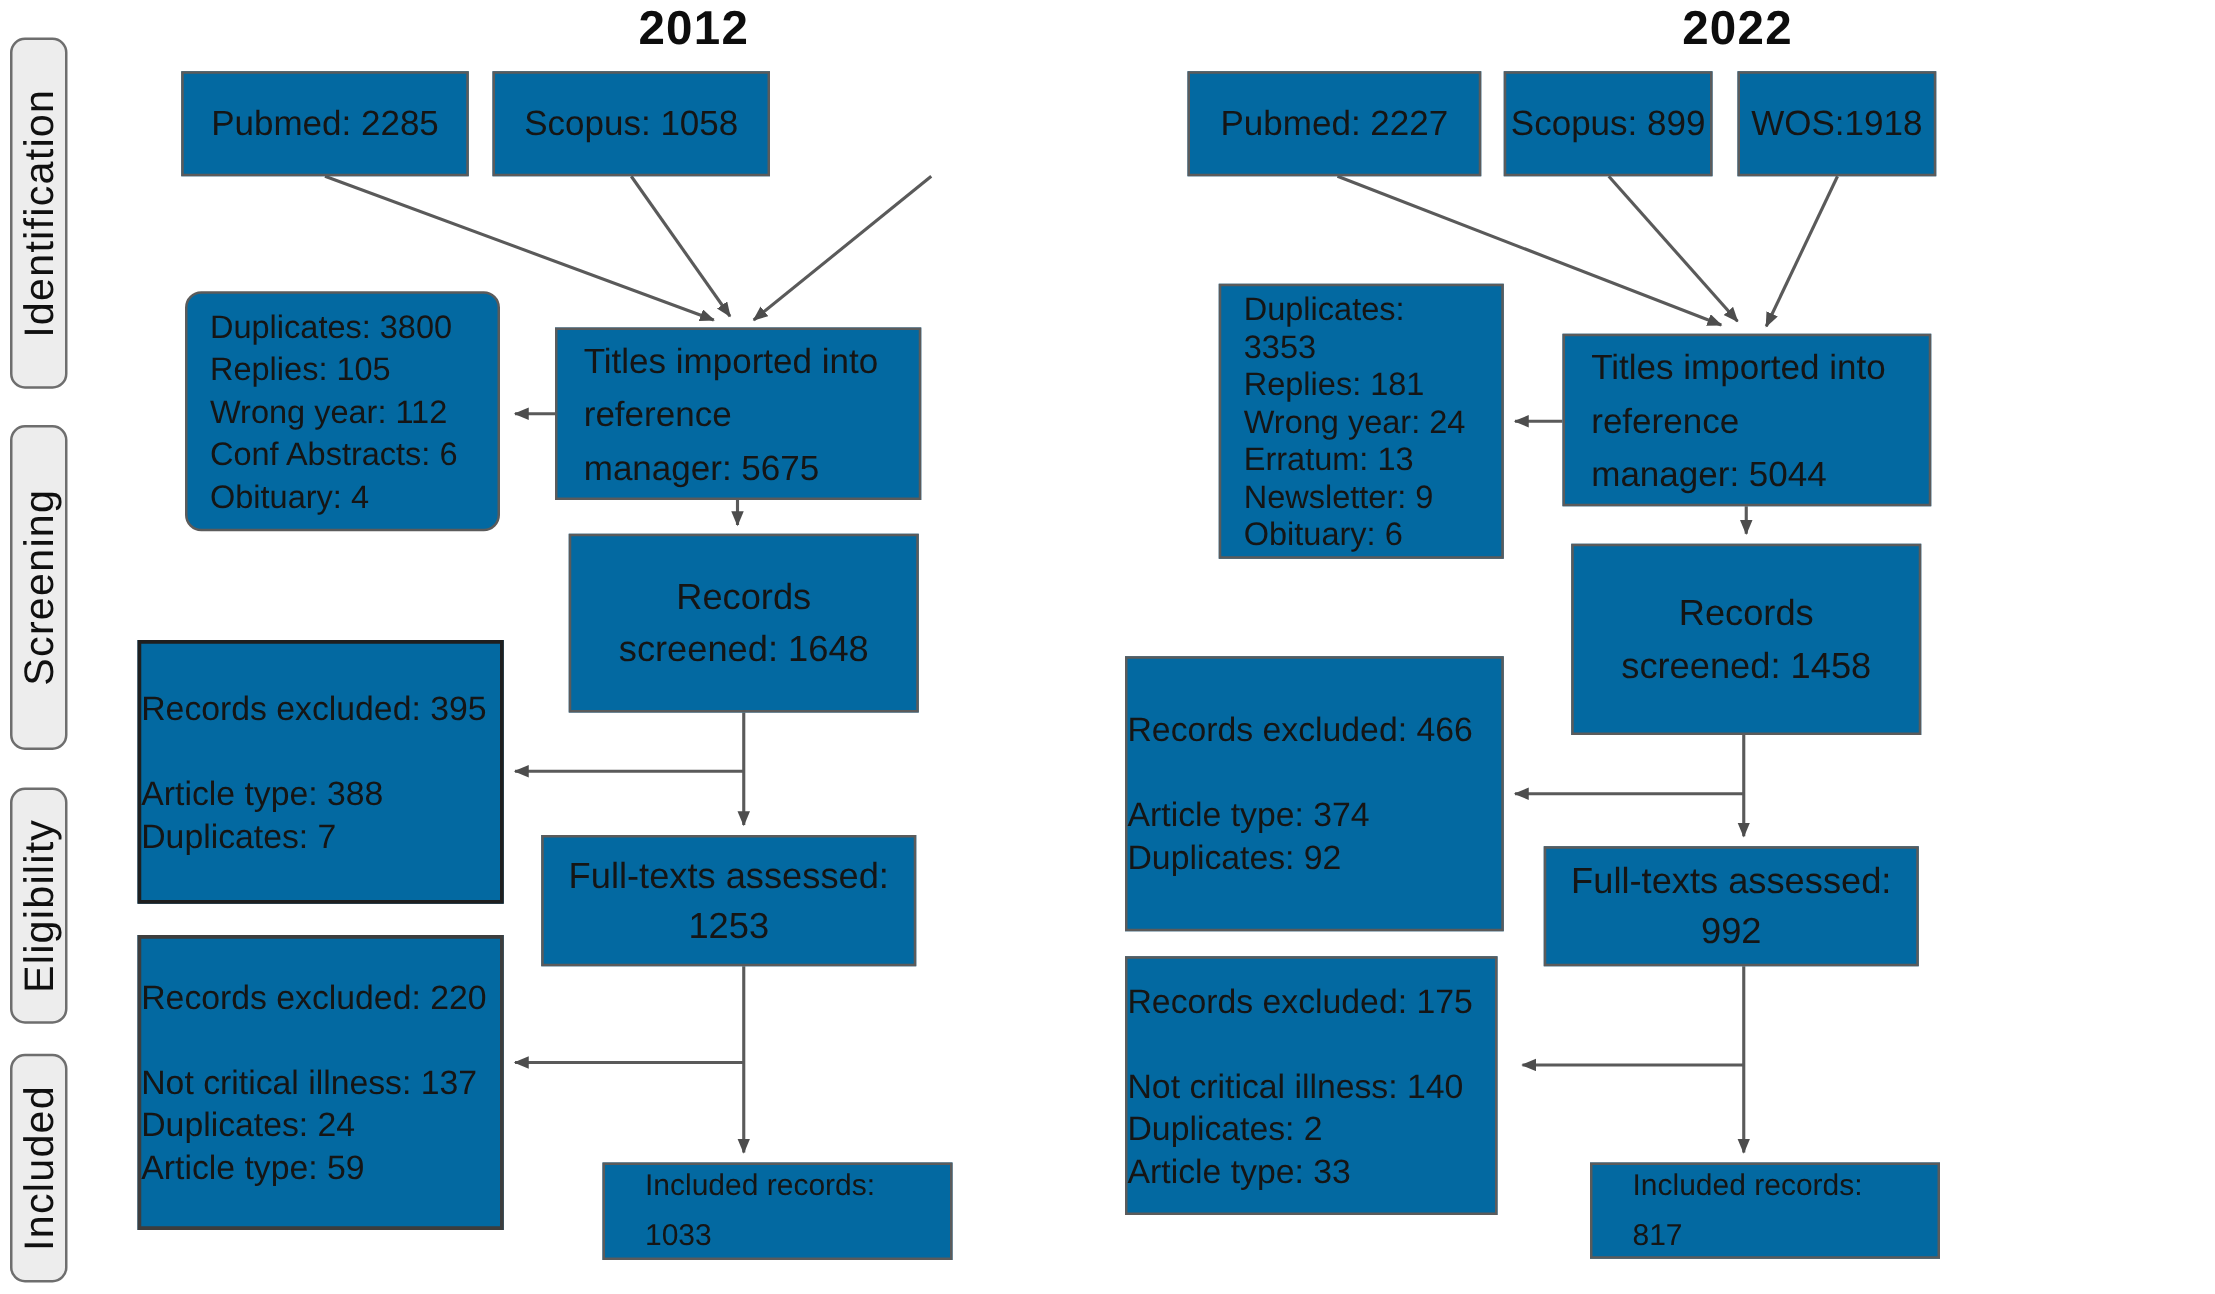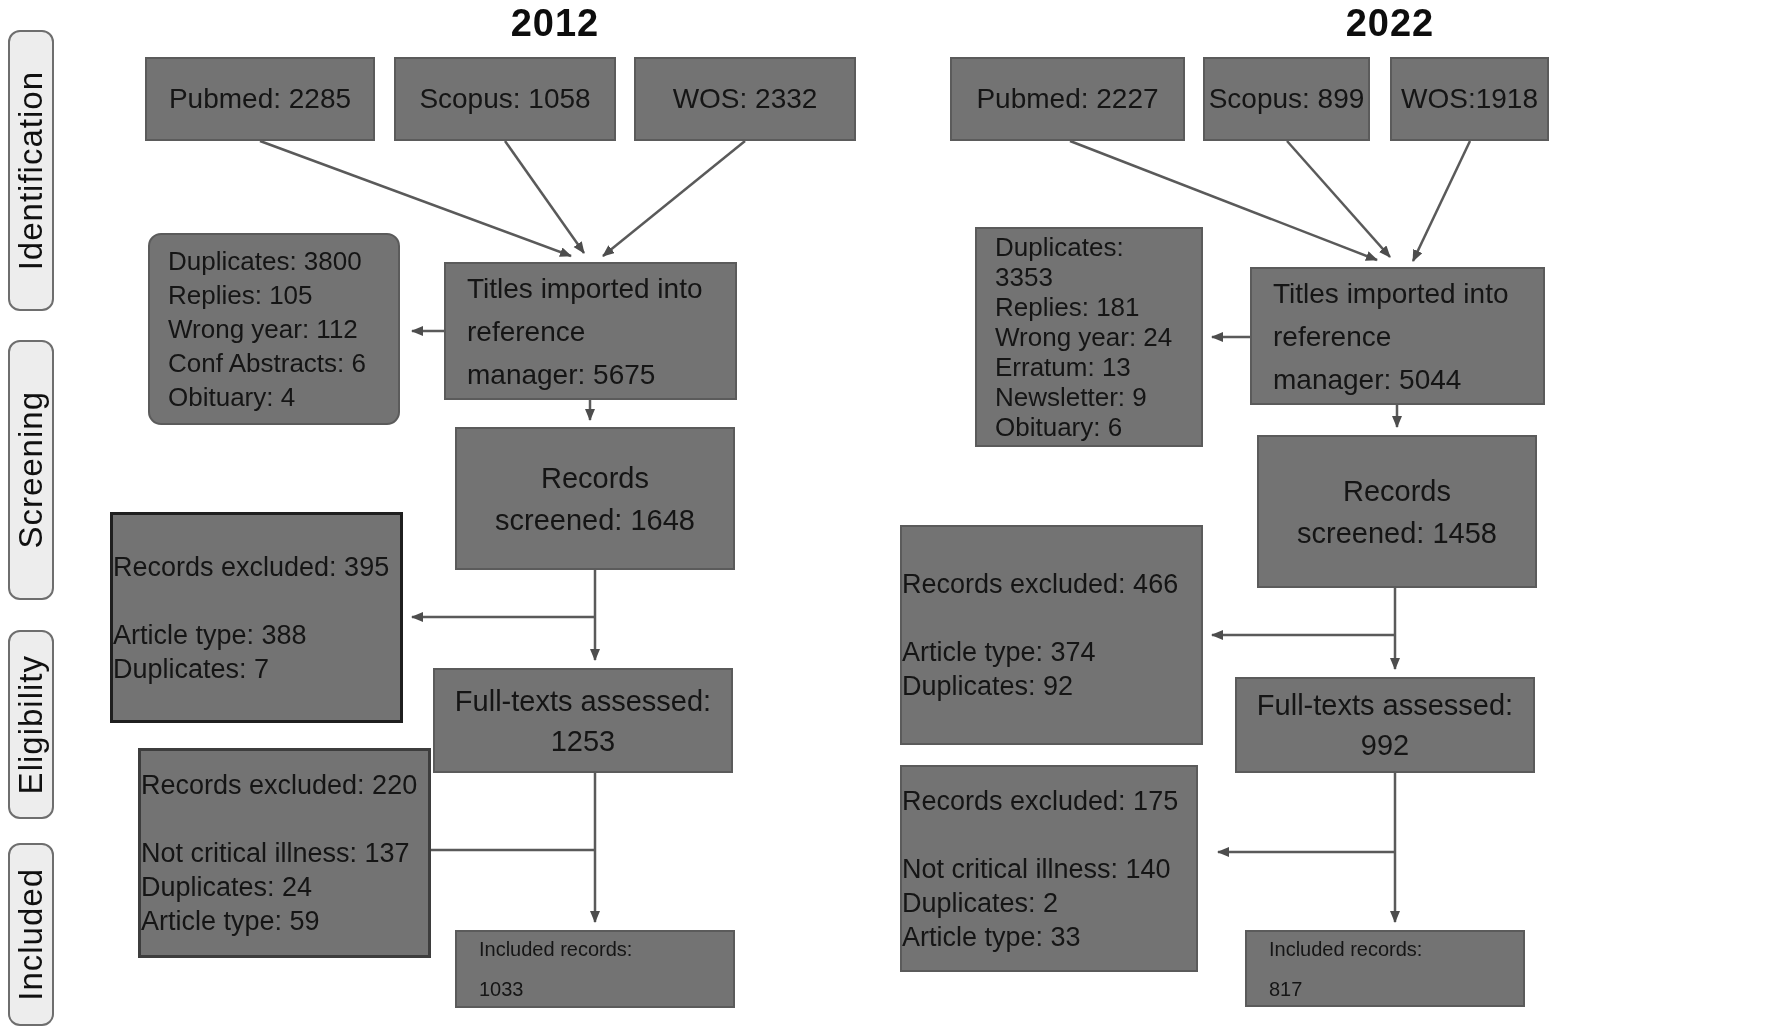--- a/index.html
+++ b/index.html
@@ -6,32 +6,32 @@
   .canvas{
     position:relative;width:1772px;height:1035px;background:#ffffff;overflow:hidden;
     font-family:"Liberation Sans","DejaVu Sans",sans-serif;color:#151515;
   }
   .arrows{position:absolute;left:0;top:0;width:1772px;height:1035px;pointer-events:none;}
   .year-heading{
     position:absolute;text-align:center;font-size:38px;font-weight:700;color:#0d0d0d;
     letter-spacing:1px;
   }
   .bx{
-    position:absolute;box-sizing:border-box;background:#737373;border:2px solid #5b5b5b;
+    position:absolute;box-sizing:border-box;background:#0369a1;border:2px solid #5b5b5b;
     display:flex;align-items:center;white-space:pre-line;color:#151515;
   }
   .ctr{justify-content:center;text-align:center;}
   .lft{justify-content:flex-start;text-align:left;}
   .thick{border:3px solid #1f1f1f;}
   .med{border:3px solid #3d3d3d;}
   .src{font-size:28px;}
   .titles{font-size:28px;line-height:43px;padding-left:21px;padding-right:8px;}
   .screened{font-size:29px;line-height:42px;}
   .fulltexts{font-size:29px;line-height:40px;}
-  .included{font-size:20px;line-height:40px;padding-left:22px;}
+  .included{font-size:24px;line-height:40px;padding-left:32px;margin-left:27px;}
   .excluded{font-size:27px;line-height:34px;padding-left:0;padding-right:6px;}
   .removed{font-size:26px;line-height:34px;padding-left:18px;padding-right:6px;}
   .removed22{font-size:26px;line-height:30px;padding-left:18px;padding-right:4px;}
   .stage{
     position:absolute;left:8px;width:46px;box-sizing:border-box;background:#ededed;
     border:2px solid #6e6e6e;border-radius:12px;display:flex;align-items:center;justify-content:center;
   }
   .stage span{
     writing-mode:vertical-rl;transform:rotate(180deg);font-size:33px;color:#101010;
     letter-spacing:1px;white-space:nowrap;
@@ -83,21 +83,20 @@
   </div>
   <div class="stage" style="top:630px;height:189px;">
     <span>Eligibility</span>
   </div>
   <div class="stage" style="top:843px;height:183px;">
     <span>Included</span>
   </div>
 
   <div class="bx ctr src" style="left:145px;top:57px;width:230px;height:84px;">Pubmed: 2285</div>
   <div class="bx ctr src" style="left:394px;top:57px;width:222px;height:84px;">Scopus: 1058</div>
-  <div class="bx ctr src" style="left:634px;top:57px;width:222px;height:84px;">WOS: 2332</div>
 
   <div class="bx lft removed" style="left:148px;top:233px;width:252px;height:192px;border-radius:13px;">Duplicates: 3800
 Replies: 105
 Wrong year: 112
 Conf Abstracts: 6
 Obituary: 4</div>
 
   <div class="bx lft titles" style="left:444px;top:262px;width:293px;height:138px;">Titles imported into
 reference
 manager: 5675</div>
@@ -106,21 +105,21 @@
 screened: 1648</div>
 
   <div class="bx lft excluded thick" style="left:110px;top:512px;width:293px;height:211px;">Records excluded: 395
 
 Article type: 388
 Duplicates: 7</div>
 
   <div class="bx ctr fulltexts" style="left:433px;top:668px;width:300px;height:105px;">Full-texts assessed:
 1253</div>
 
-  <div class="bx lft excluded med" style="left:110px;top:748px;width:293px;height:210px;margin-left:28px;">Records excluded: 220
+  <div class="bx lft excluded med" style="left:110px;top:748px;width:293px;height:236px;">Records excluded: 220
 
 Not critical illness: 137
 Duplicates: 24
 Article type: 59</div>
 
   <div class="bx lft included" style="left:455px;top:930px;width:280px;height:78px;">Included records:
 1033</div>
 
   <div class="bx ctr src" style="left:950px;top:57px;width:235px;height:84px;">Pubmed: 2227</div>
   <div class="bx ctr src" style="left:1203px;top:57px;width:167px;height:84px;">Scopus: 899</div>

